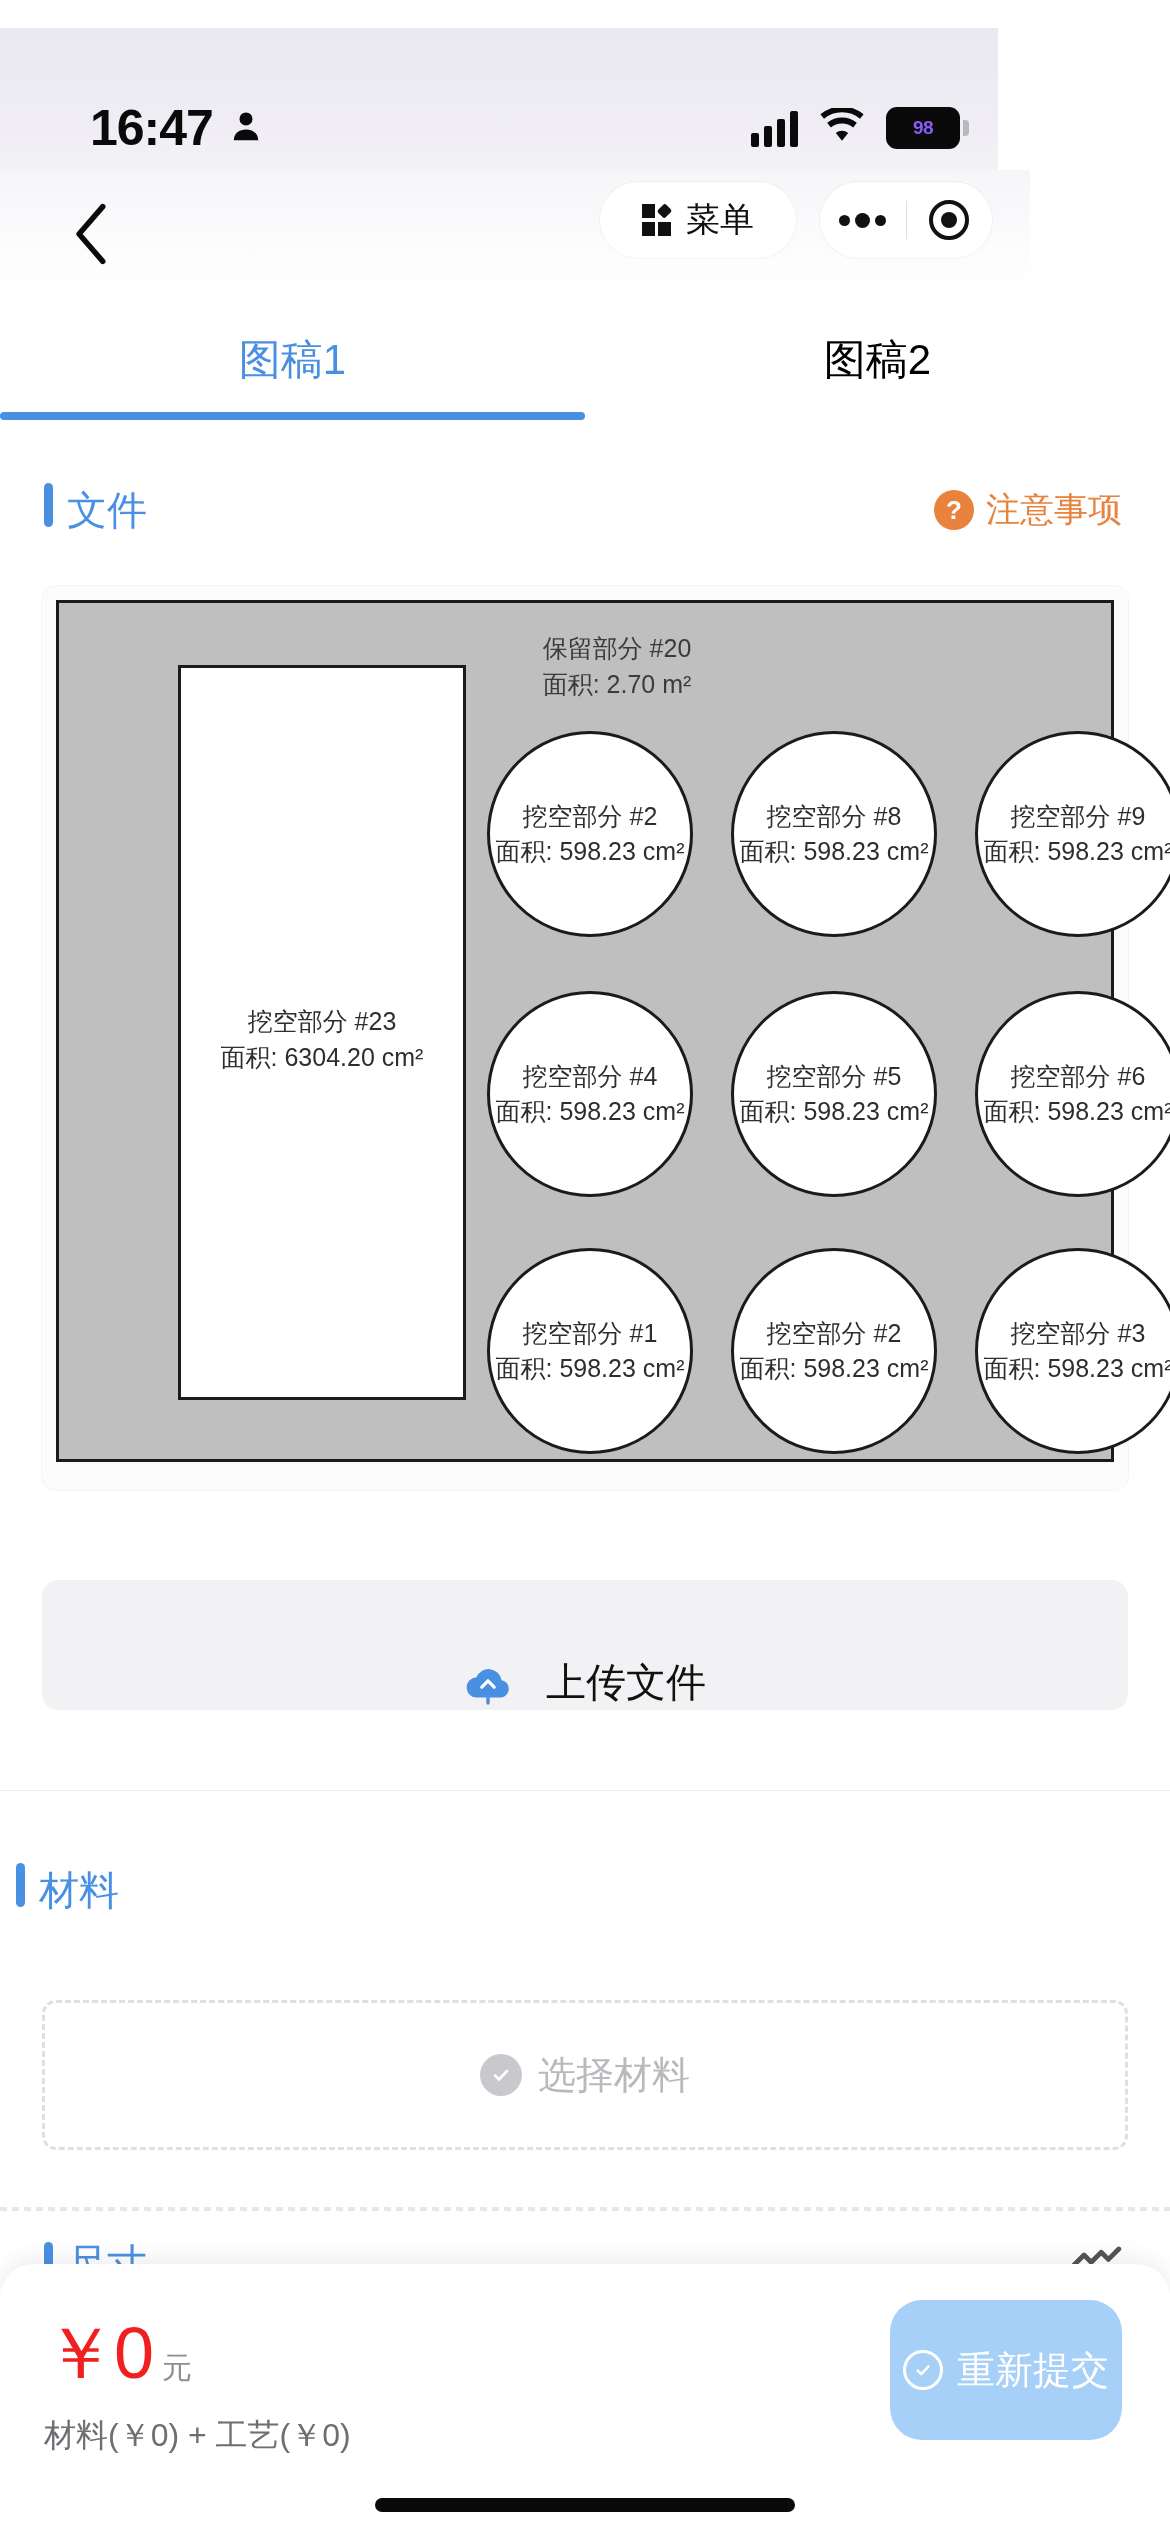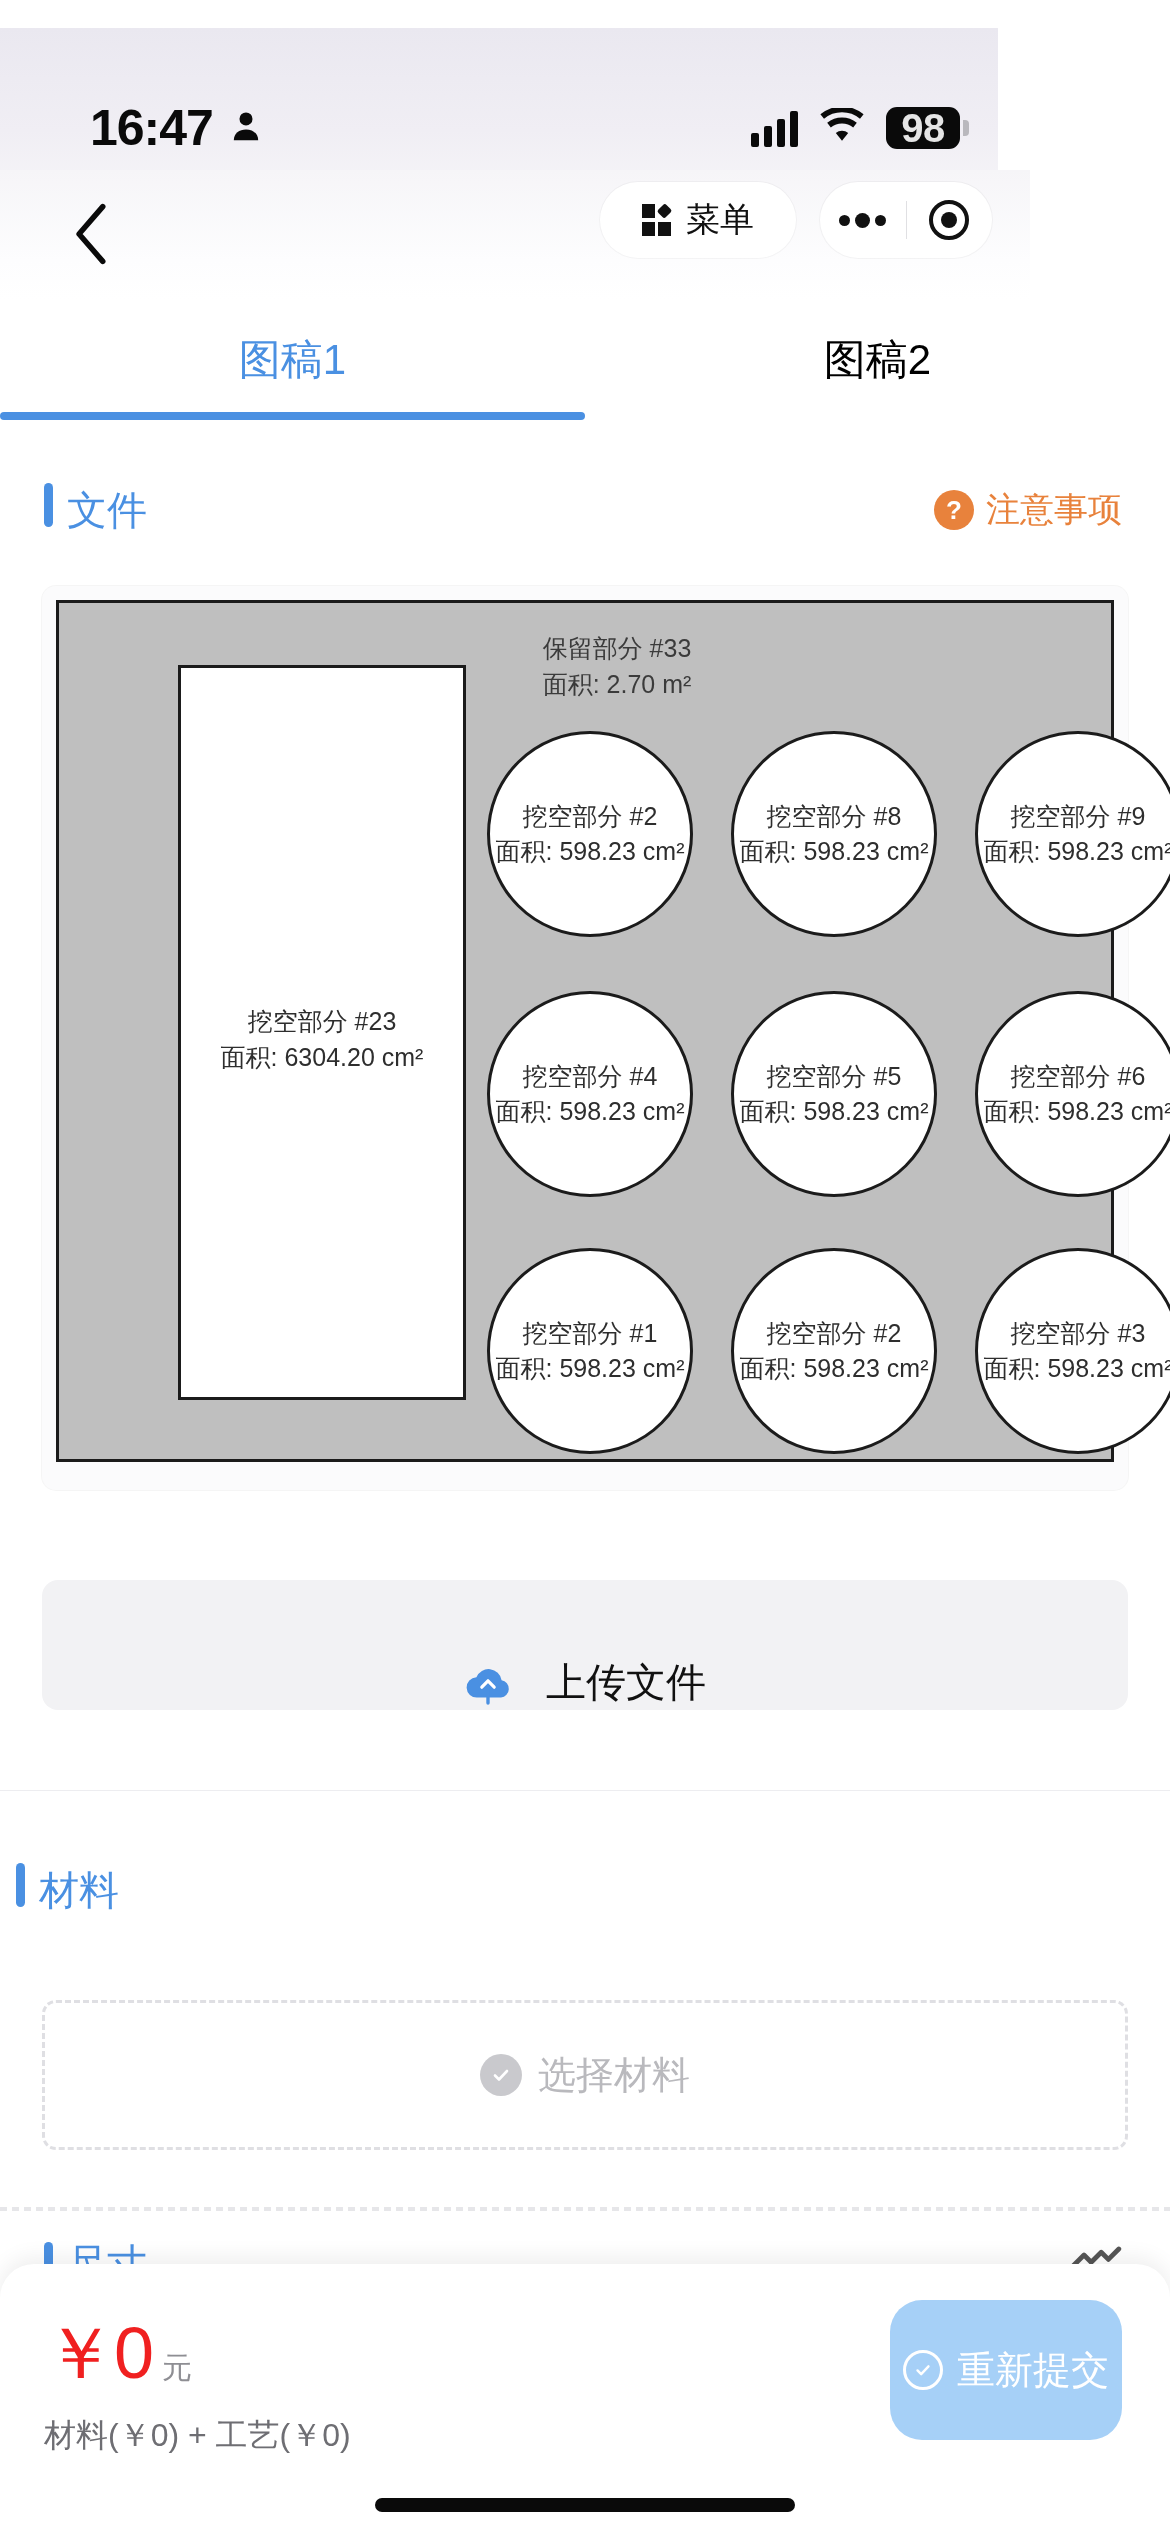--- a/index.html
+++ b/index.html
@@ -53,21 +53,21 @@
   .bars i:nth-child(2) { height: 21px; }
   .bars i:nth-child(3) { height: 28px; }
   .bars i:nth-child(4) { height: 36px; }
   .batt {
     position: relative;
     width: 74px; height: 42px;
     background: #0a0a0a;
     border-radius: 11px;
     display: flex; align-items: center; justify-content: center;
   }
-  .batt span { color: #e5e5e5; font-size: 40px; font-weight: 700; letter-spacing: -0.5px; }
+  .batt span { color: #8b5cf6; font-size: 19px; font-weight: 700; letter-spacing: -0.5px; }
   .batt::after {
     content: "";
     position: absolute;
     right: -9px; top: 13px;
     width: 6px; height: 16px;
     background: #b9b8bd;
     border-radius: 0 4px 4px 0;
   }
 
   
@@ -441,21 +441,21 @@
     <div class="notice">
       <span class="q-icon">?</span>
       <span>注意事项</span>
     </div>
   </div>
 
   <div class="draw-card" style="height:904px;">
     <div class="canvas">
 
       <div class="keep-label">
-        <div>保留部分 #33</div>
+        <div>保留部分 #20</div>
         <div>面积: 2.70 m²</div>
       </div>
 
       <div class="rect-part">
         <div class="shape-label">
           <div>挖空部分 #23</div>
           <div>面积: 6304.20 cm²</div>
         </div>
       </div>
 

